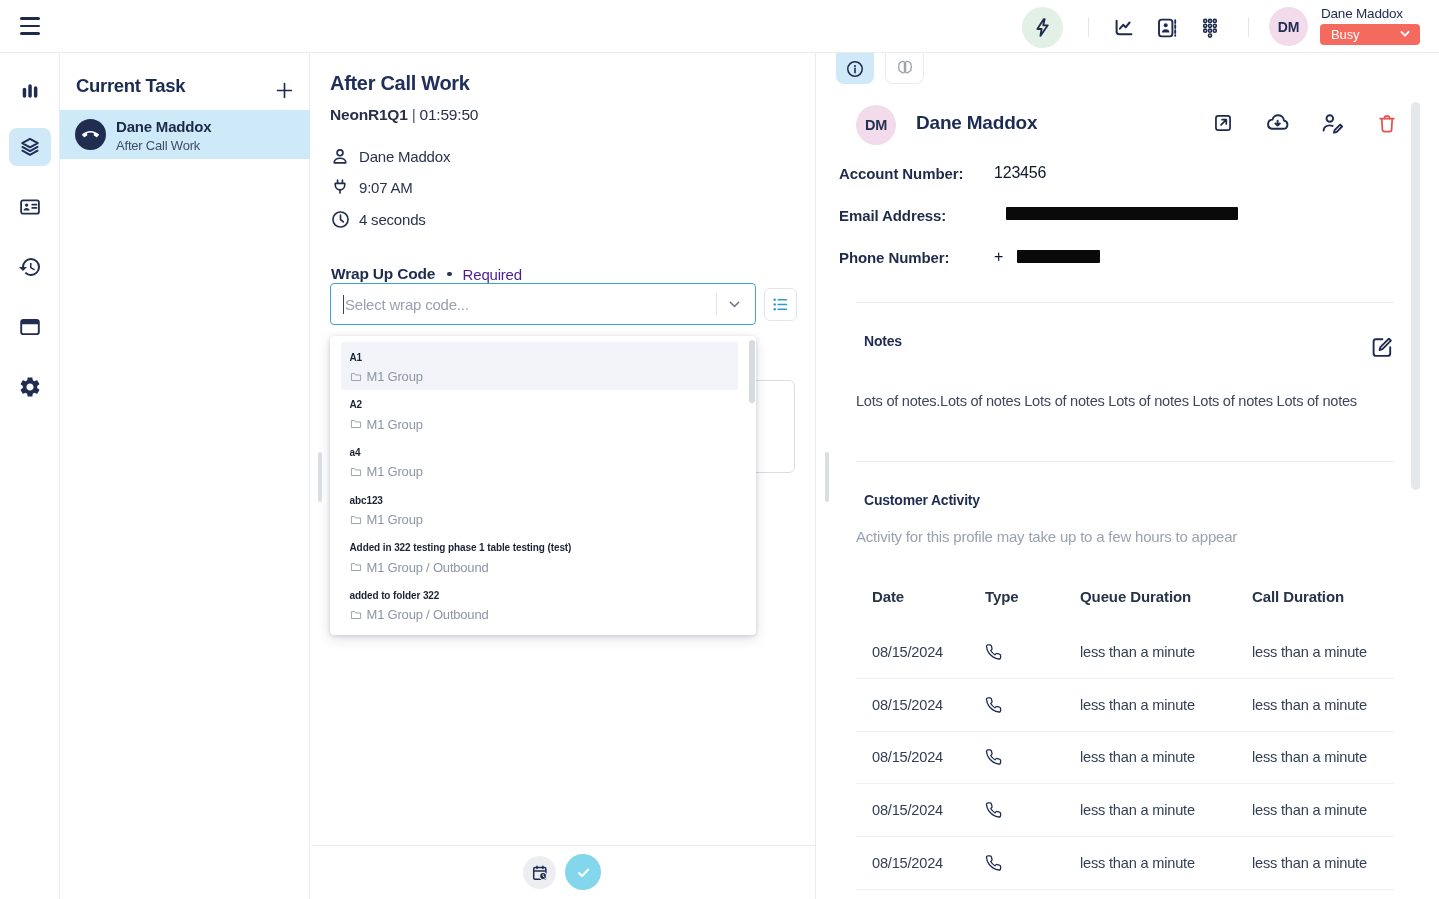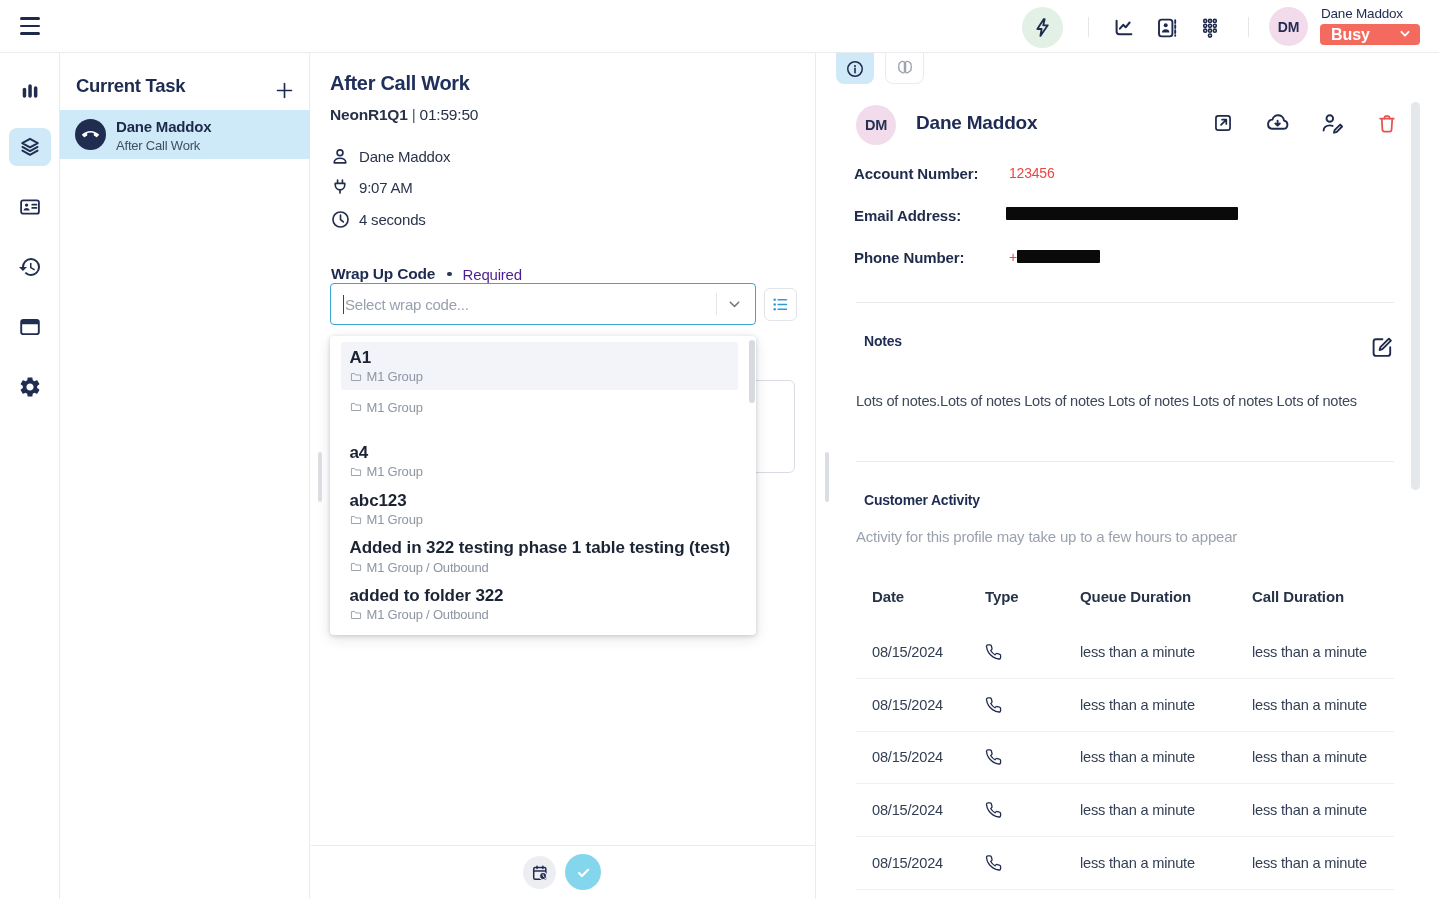--- a/index.html
+++ b/index.html
@@ -12,21 +12,21 @@
   
   .topbar { position:absolute; left:0; top:0; width:1439px; height:53px; background:#fff; border-bottom:1px solid #eaecef; z-index:30; }
   .hamburger { position:absolute; left:20px; top:17px; width:20px; height:18px; display:flex; flex-direction:column; justify-content:space-between; }
   .hamburger span { display:block; height:2.6px; background:#1e2a4a; border-radius:2px; }
   .mint-circle { position:absolute; left:1022px; top:7px; width:41px; height:41px; border-radius:50%; background:#e2f0e6; display:flex; align-items:center; justify-content:center; }
   .tb-vdiv { position:absolute; top:17px; width:1px; height:20px; background:#e3e6ea; }
   .tb-icon { position:absolute; top:15px; width:26px; height:25px; display:flex; align-items:center; justify-content:center; color:#1f2b4e; }
   .tb-avatar { position:absolute; left:1269px; top:7px; width:39px; height:39px; border-radius:50%; background:#f2dcec; display:flex; align-items:center; justify-content:center; font-weight:bold; font-size:14px; color:#232c52; }
   .tb-username { position:absolute; left:1321px; top:6px; font-size:13.5px; font-weight:500; color:#1f2b4e; }
   .busy-btn { position:absolute; left:1320px; top:24px; width:100px; height:21px; background:#f56a5e; border-radius:4px; display:flex; align-items:center; color:#fff; }
-  .busy-btn .busy-label { font-size:16px; font-weight:bold; margin-left:11px; letter-spacing:-0.1px; }
+  .busy-btn .busy-label { font-size:13px; font-weight:normal; margin-left:11px; letter-spacing:-0.1px; }
   .busy-btn svg { position:absolute; right:9px; top:6px; }
 
   
   .rail { position:absolute; left:0; top:53px; width:60px; height:846px; background:#fff; border-right:1px solid #e9ebef; z-index:20; }
   .rail-btn { position:absolute; left:9px; width:42px; height:38px; border-radius:8px; display:flex; align-items:center; justify-content:center; color:#202c50; }
   .rail-btn.active { background:#cfe9f8; }
 
   
   .tasks { position:absolute; left:60px; top:53px; width:250px; height:846px; background:#fff; border-right:1px solid #e9ebef; z-index:10; }
   .tasks-title { position:absolute; left:16px; top:22px; font-size:18.5px; font-weight:bold; color:#1d2b50; letter-spacing:-0.3px; }
@@ -55,21 +55,21 @@
   .placeholder { position:absolute; left:14px; top:11.5px; font-size:15px; color:#99a1ad; }
   .sel-sep { position:absolute; left:385px; top:9px; width:1px; height:22px; background:#e3e6ea; }
   .sel-chevron { position:absolute; left:396px; top:13px; color:#6f7988; }
   .list-btn { position:absolute; left:764px; top:288px; width:33px; height:33px; border:1px solid #e1e4e8; border-radius:6px; background:#fff; display:flex; align-items:center; justify-content:center; color:#2d9bd6; }
 
   .wrap-note-box { position:absolute; left:330px; top:380px; width:465px; height:93px; border:1px solid #d9dde3; border-radius:6px; background:#fff; z-index:1; }
 
   .dropdown { position:absolute; left:330px; top:336px; width:426px; height:299px; background:#fff; border-radius:4px; box-shadow:0 1px 4px rgba(25,33,61,0.18), 0 4px 14px rgba(25,33,61,0.12); z-index:5; padding-top:6px; }
   .dd-option { height:47.7px; margin:0 18px 0 11px; border-radius:3px; padding:6.5px 0 0 8.5px; }
   .dd-option.hl { background:#f2f4f9; }
-  .dd-label { font-size:17px; font-weight:bold; color:#1b2434; line-height:17px; letter-spacing:-0.1px; }
+  .dd-label { font-size:10px; font-weight:bold; color:#1b2434; line-height:17px; letter-spacing:-0.1px; }
   .dd-group { display:flex; align-items:center; margin-top:3.5px; color:#99a1ad; }
   .dd-group svg { margin-right:5px; }
   .dd-group span { font-size:13px; color:#8e96a3;text-align:center; }
   .dd-scrollthumb { position:absolute; left:418.5px; top:4px; width:6px; height:63px; border-radius:3px; background:#d7dade; }
 
   .work-footer-divider { position:absolute; left:311px; top:845px; width:505px; height:1px; background:#e9ebef; }
   .schedule-btn { position:absolute; left:523px; top:856px; width:33px; height:33px; border-radius:50%; background:#eceef2; display:flex; align-items:center; justify-content:center; color:#1f2b4e; }
   .complete-btn { position:absolute; left:565px; top:854px; width:36px; height:36px; border-radius:50%; background:#84d6ec; display:flex; align-items:center; justify-content:center; }
 
   .resize-handle { position:absolute; width:4px; height:50px; border-radius:2px; background:#dadde2; top:452px; z-index:15; }
@@ -78,23 +78,23 @@
   .profile { position:absolute; left:817px; top:53px; width:622px; height:846px; background:#fff; }
   .ptab { position:absolute; top:0; height:31px; border-radius:0 0 8px 8px; display:flex; align-items:center; justify-content:center; }
   .ptab.active { left:19px; width:38px; background:#cfe9f8; color:#1e2a4c; }
   .ptab.inactive { left:68px; width:39px; background:#fff; border:1px solid #e9ebee; border-top:none; color:#9ba3ae; }
   .p-avatar { position:absolute; left:39px; top:52px; width:40px; height:40px; border-radius:50%; background:#f2dcec; display:flex; align-items:center; justify-content:center; font-weight:bold; font-size:14.5px; color:#263053; }
   .p-name { position:absolute; left:99px; top:59px; font-size:19px; font-weight:bold; color:#1e2b52; letter-spacing:-0.2px; }
   .p-actions { position:absolute; left:395px; top:57px; width:186px; height:26px; display:flex; align-items:center; justify-content:space-between; }
   .p-actions .pa { color:#1f2b4e; display:flex; align-items:center; justify-content:center; }
   .p-actions .pa.danger { color:#e4544c; }
 
-  .p-fieldrow { position:absolute; left:37px; height:18px; display:flex; align-items:center;text-align:center; }
+  .p-fieldrow { position:absolute; left:22px; height:18px; display:flex; align-items:center;text-align:center; }
   .p-fieldlabel { font-size:15px; font-weight:bold; color:#1f2b4a; letter-spacing:-0.1px; }
-  .p-fieldvalue { position:absolute; left:155px; font-size:14px; color:#ef4444; }
+  .p-fieldvalue { position:absolute; left:155px; font-size:16px; color:#0f172a; }
   .redact { position:absolute; background:#0a0a0a; height:13px; border-radius:1px; }
 
   .p-div { position:absolute; left:39px; width:538px; height:1px; background:#e9ebee; }
   .p-h2 { position:absolute; left:47px; font-size:14px; font-weight:bold; color:#1e2b52; letter-spacing:-0.2px; }
   .notes-edit { position:absolute; left:552px; top:281px; width:26px; height:26px; color:#1f2b4e; display:flex; align-items:center; justify-content:center; }
   .notes-text { position:absolute; left:39px; top:340px; width:545px; font-size:14.6px; color:#3d4759; white-space:nowrap; letter-spacing:-0.25px; }
   .p-subtitle { position:absolute; left:39px; top:475px; font-size:15px; color:#9aa2ae; }
 
   .activity-table { position:absolute; left:39px; top:535px; width:538px; }
   .at-header { position:relative; height:22px; }
@@ -299,20 +299,21 @@
         <div class="dd-option hl">
           <div class="dd-label">A1</div>
           <div class="dd-group">
             <svg width="12" height="12" viewBox="0 0 16 16" fill="none" stroke="#99a1ad" stroke-width="1.3" stroke-linejoin="round">
               <path d="M1.9 3.4 h4.2 l1.5 1.9 h6.5 v7.4 h-12.2 z"></path>
             </svg>
             <span>M1 Group</span>
           </div>
         </div>
         <div class="dd-option">
+          <div class="dd-label">A2</div>
           <div class="dd-group">
             <svg width="12" height="12" viewBox="0 0 16 16" fill="none" stroke="#99a1ad" stroke-width="1.3" stroke-linejoin="round">
               <path d="M1.9 3.4 h4.2 l1.5 1.9 h6.5 v7.4 h-12.2 z"></path>
             </svg>
             <span>M1 Group</span>
           </div>
         </div>
         <div class="dd-option">
           <div class="dd-label">a4</div>
           <div class="dd-group">

